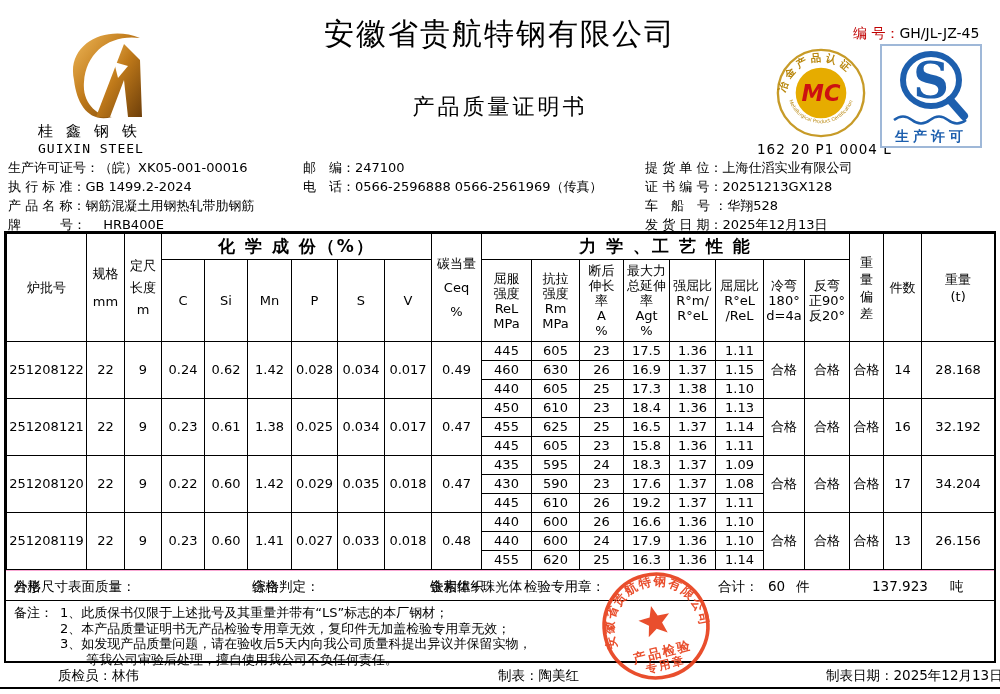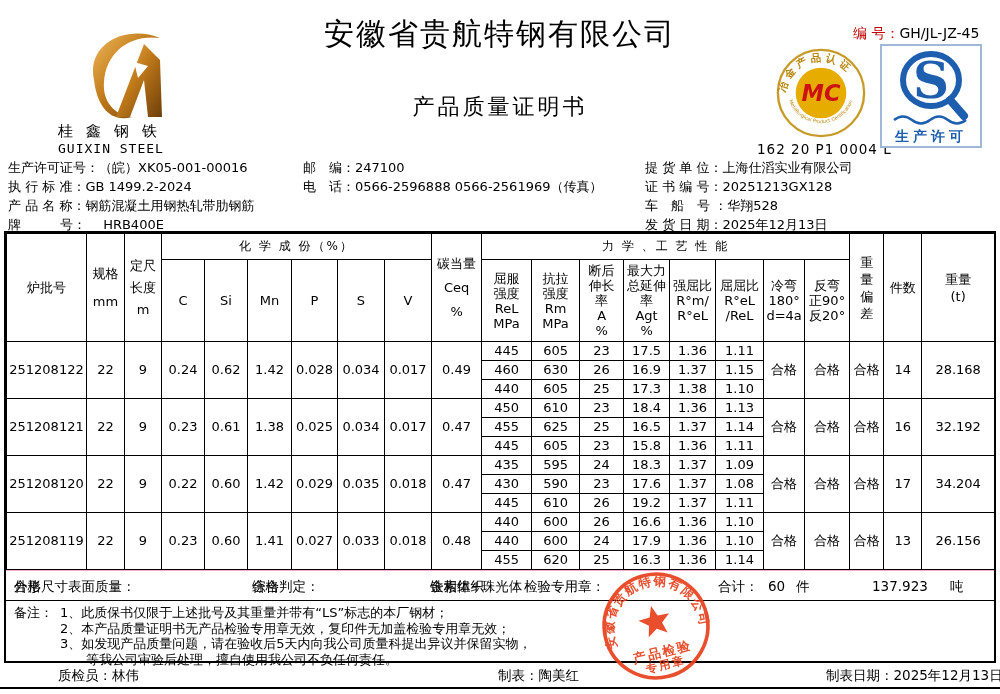--- a/index.html
+++ b/index.html
@@ -8,21 +8,21 @@
 
   
   .company-title { position:absolute; left:0; right:0; top:14px; text-align:center;
     font-family:"DejaVu Serif","Liberation Serif",serif; font-size:30px; letter-spacing:2px; }
   .doc-title { position:absolute; left:0; right:0; top:92px; text-align:center;
     font-family:"DejaVu Serif","Liberation Serif",serif; font-size:22px; letter-spacing:3px; }
   .serial { position:absolute; left:853px; top:25px; font-size:14px; white-space:nowrap; }
   .serial .lbl { color:#c00000; }
 
   
-  .logo { position:absolute; left:58px; top:22px; width:160px; text-align:left; }
+  .logo { position:absolute; left:38px; top:22px; width:160px; text-align:left; }
   .logo svg { display:block; margin-left:6px; }
   .logo .cn { font-size:15px; letter-spacing:13px; white-space:nowrap; margin-top:2px; }
   .logo .en { font-size:13px; font-family:"DejaVu Sans Mono",monospace; letter-spacing:1px; white-space:nowrap; }
 
   
   .mc { position:absolute; left:776px; top:48px; width:90px; }
   .mc-code { position:absolute; left:757px; top:141px; font-size:13.5px; letter-spacing:1px; white-space:nowrap; }
 
   
   .qs { position:absolute; left:880px; top:44px; width:102px; height:104px; border:2px solid #9fb8d8; background:#fff; text-align:center; }
@@ -37,21 +37,21 @@
   .col-right { left:645px; }
 
   
   .frame { position:absolute; left:4px; top:231px; width:992px; height:432px; border:2px solid #000; background:#fff; }
   table { border-collapse:collapse; table-layout:fixed; width:988px; }
   th, td { border:1px solid #000; text-align:center; vertical-align:middle; padding:0; overflow:hidden;
     font-size:13px; font-weight:normal; }
   thead th { white-space:pre-line; line-height:15px; }
   thead tr.gr { height:26px; }
   thead tr.hr2 { height:82px; }
-  .ghead { font-size:12px; letter-spacing:2px; }
+  .ghead { font-size:17px; letter-spacing:2px;font-weight:bold; }
   .lh17 { line-height:17px; } .lh22 { line-height:22px; } .lh24 { line-height:24px; } .lh28 { line-height:28px; }
   tbody td { height:19px; line-height:18px; }
 
   
   .summary { position:relative; width:988px; height:30px; border-top:1px solid #f9a8d4; font-size:13.5px; }
   .summary span { position:absolute; top:0; line-height:30px; white-space:nowrap; }
 
   
   .notes { position:relative; width:988px; height:64px; border-top:1px solid #000; font-size:13px; display:flex; padding:4px 16px 0 8px; }
   .notes .nlabel { width:46px; line-height:15.5px; }

